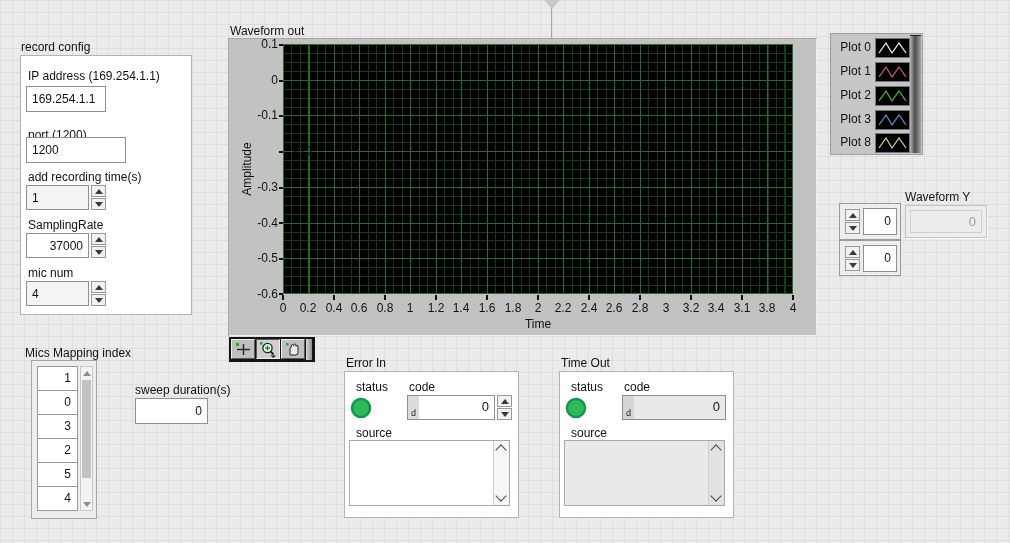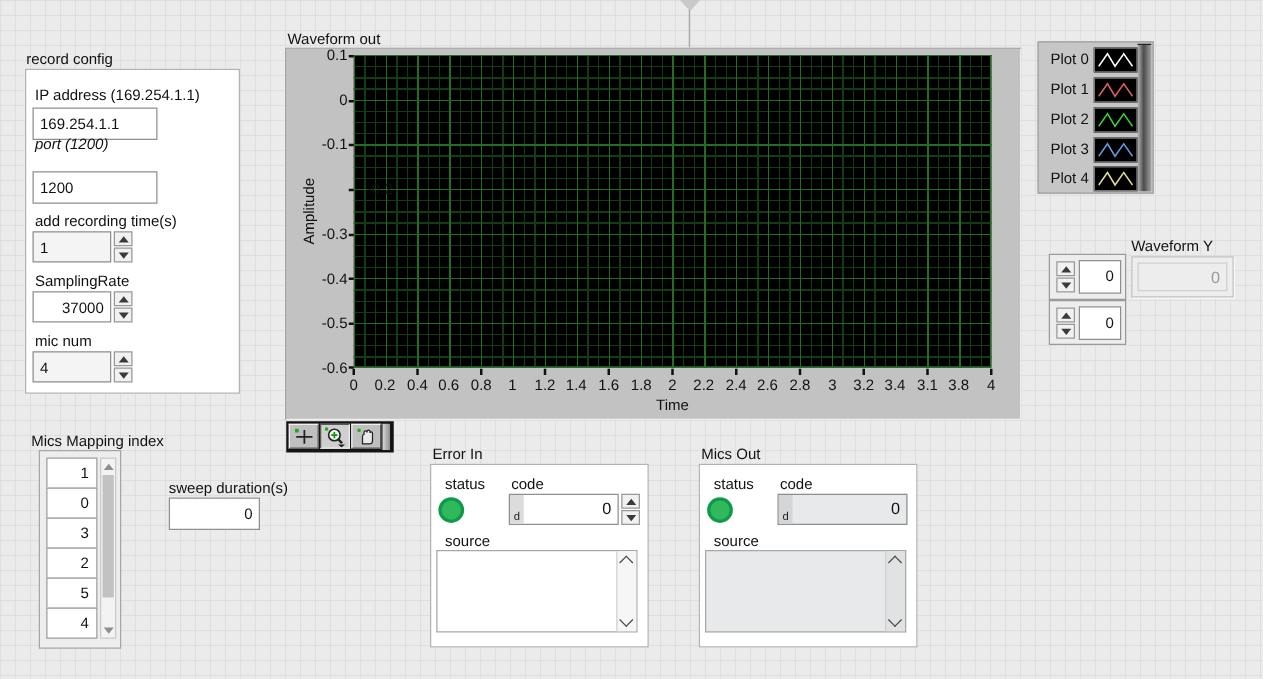--- a/index.html
+++ b/index.html
@@ -83,23 +83,23 @@
 </head>
 <body>
 
 <div class="split-tri" style="left:544px;top:0;"></div>
 <div class="split-line" style="left:551px;top:8px;height:30px;"></div>
 
 <div class="lbl" style="left:21px;top:40px;">record config</div>
 <div class="panel" style="left:20px;top:55px;width:170px;height:258px;"></div>
 
 <div class="lbl" style="left:28px;top:69px;">IP address (169.254.1.1)</div>
-<div class="field" style="left:26px;top:86px;width:100px;height:26px;">169.254.1.1</div>
-
-<div class="lbl" style="left:28px;top:108px;font-style:italic;">port (1200)</div>
+<div class="field" style="left:26px;top:86px;width:80px;height:26px;">169.254.1.1</div>
+
+<div class="lbl" style="left:28px;top:128px;">port (1200)</div>
 <div class="field" style="left:26px;top:137px;width:100px;height:26px;">1200</div>
 
 <div class="lbl" style="left:28px;top:170px;">add recording time(s)</div>
 <div class="field dim" style="left:26px;top:185px;width:63px;height:25px;">1</div>
 <div class="spin" style="left:91px;top:185px;height:25px;">
   <div class="spin-btn">
       <i class="tri-up"></i>
     </div>
   <div class="spin-btn">
       <i class="tri-down"></i>
@@ -235,21 +235,21 @@
     </svg>
   </div>
 
   <span class="legend-row-label" style="top:78px;left:0;">Plot 3</span>
   <div class="swatch" style="left:44px;top:76px;">
     <svg width="33" height="18">
       <polyline points="3,14 10,4 16,14 23,4 30,14" fill="none" stroke-width="1.2" stroke="#639ae0"></polyline>
     </svg>
   </div>
 
-  <span class="legend-row-label" style="top:101px;left:0;">Plot 4</span>
+  <span class="legend-row-label" style="top:101px;left:0;">Plot 8</span>
   <div class="swatch" style="left:44px;top:99px;">
     <svg width="33" height="18">
       <polyline points="3,14 10,4 16,14 23,4 30,14" fill="none" stroke-width="1.2" stroke="#dede8e"></polyline>
     </svg>
   </div>
 </div>
 
 <div class="lbl" style="left:905px;top:190px;">Waveform Y</div>
 <div class="indicator" style="left:905px;top:205px;width:82px;height:33px;">
   <div class="indicator-inner">0</div>
@@ -320,21 +320,21 @@
 </div>
 <div class="lbl" style="left:356px;top:426px;">source</div>
 <div class="srcbox" style="left:349px;top:440px;width:161px;height:66px;">
   <span class="abs" style="left:4px;top:3px;font-size:12px;"></span>
   <div class="src-sb">
     <i class="chev up"></i>
     <i class="chev down"></i>
   </div>
 </div>
 
-<div class="lbl" style="left:561px;top:356px;">Mics Out</div>
+<div class="lbl" style="left:561px;top:356px;">Time Out</div>
 <div class="panel" style="left:559px;top:371px;width:173px;height:145px;"></div>
 <div class="lbl" style="left:571px;top:380px;">status</div>
 <svg class="abs" style="left:564px;top:396px;" width="24" height="24">
   <circle cx="12" cy="12" r="9" stroke="#0e9a4a" stroke-width="2.6" fill="#2fb95c"></circle>
 </svg>
 <div class="lbl" style="left:624px;top:380px;">code</div>
 <div class="code-box out" style="left:622px;top:395px;width:104px;height:25px;">
   <span class="radix">d</span>
   <span class="code-val">0</span>
 </div>

